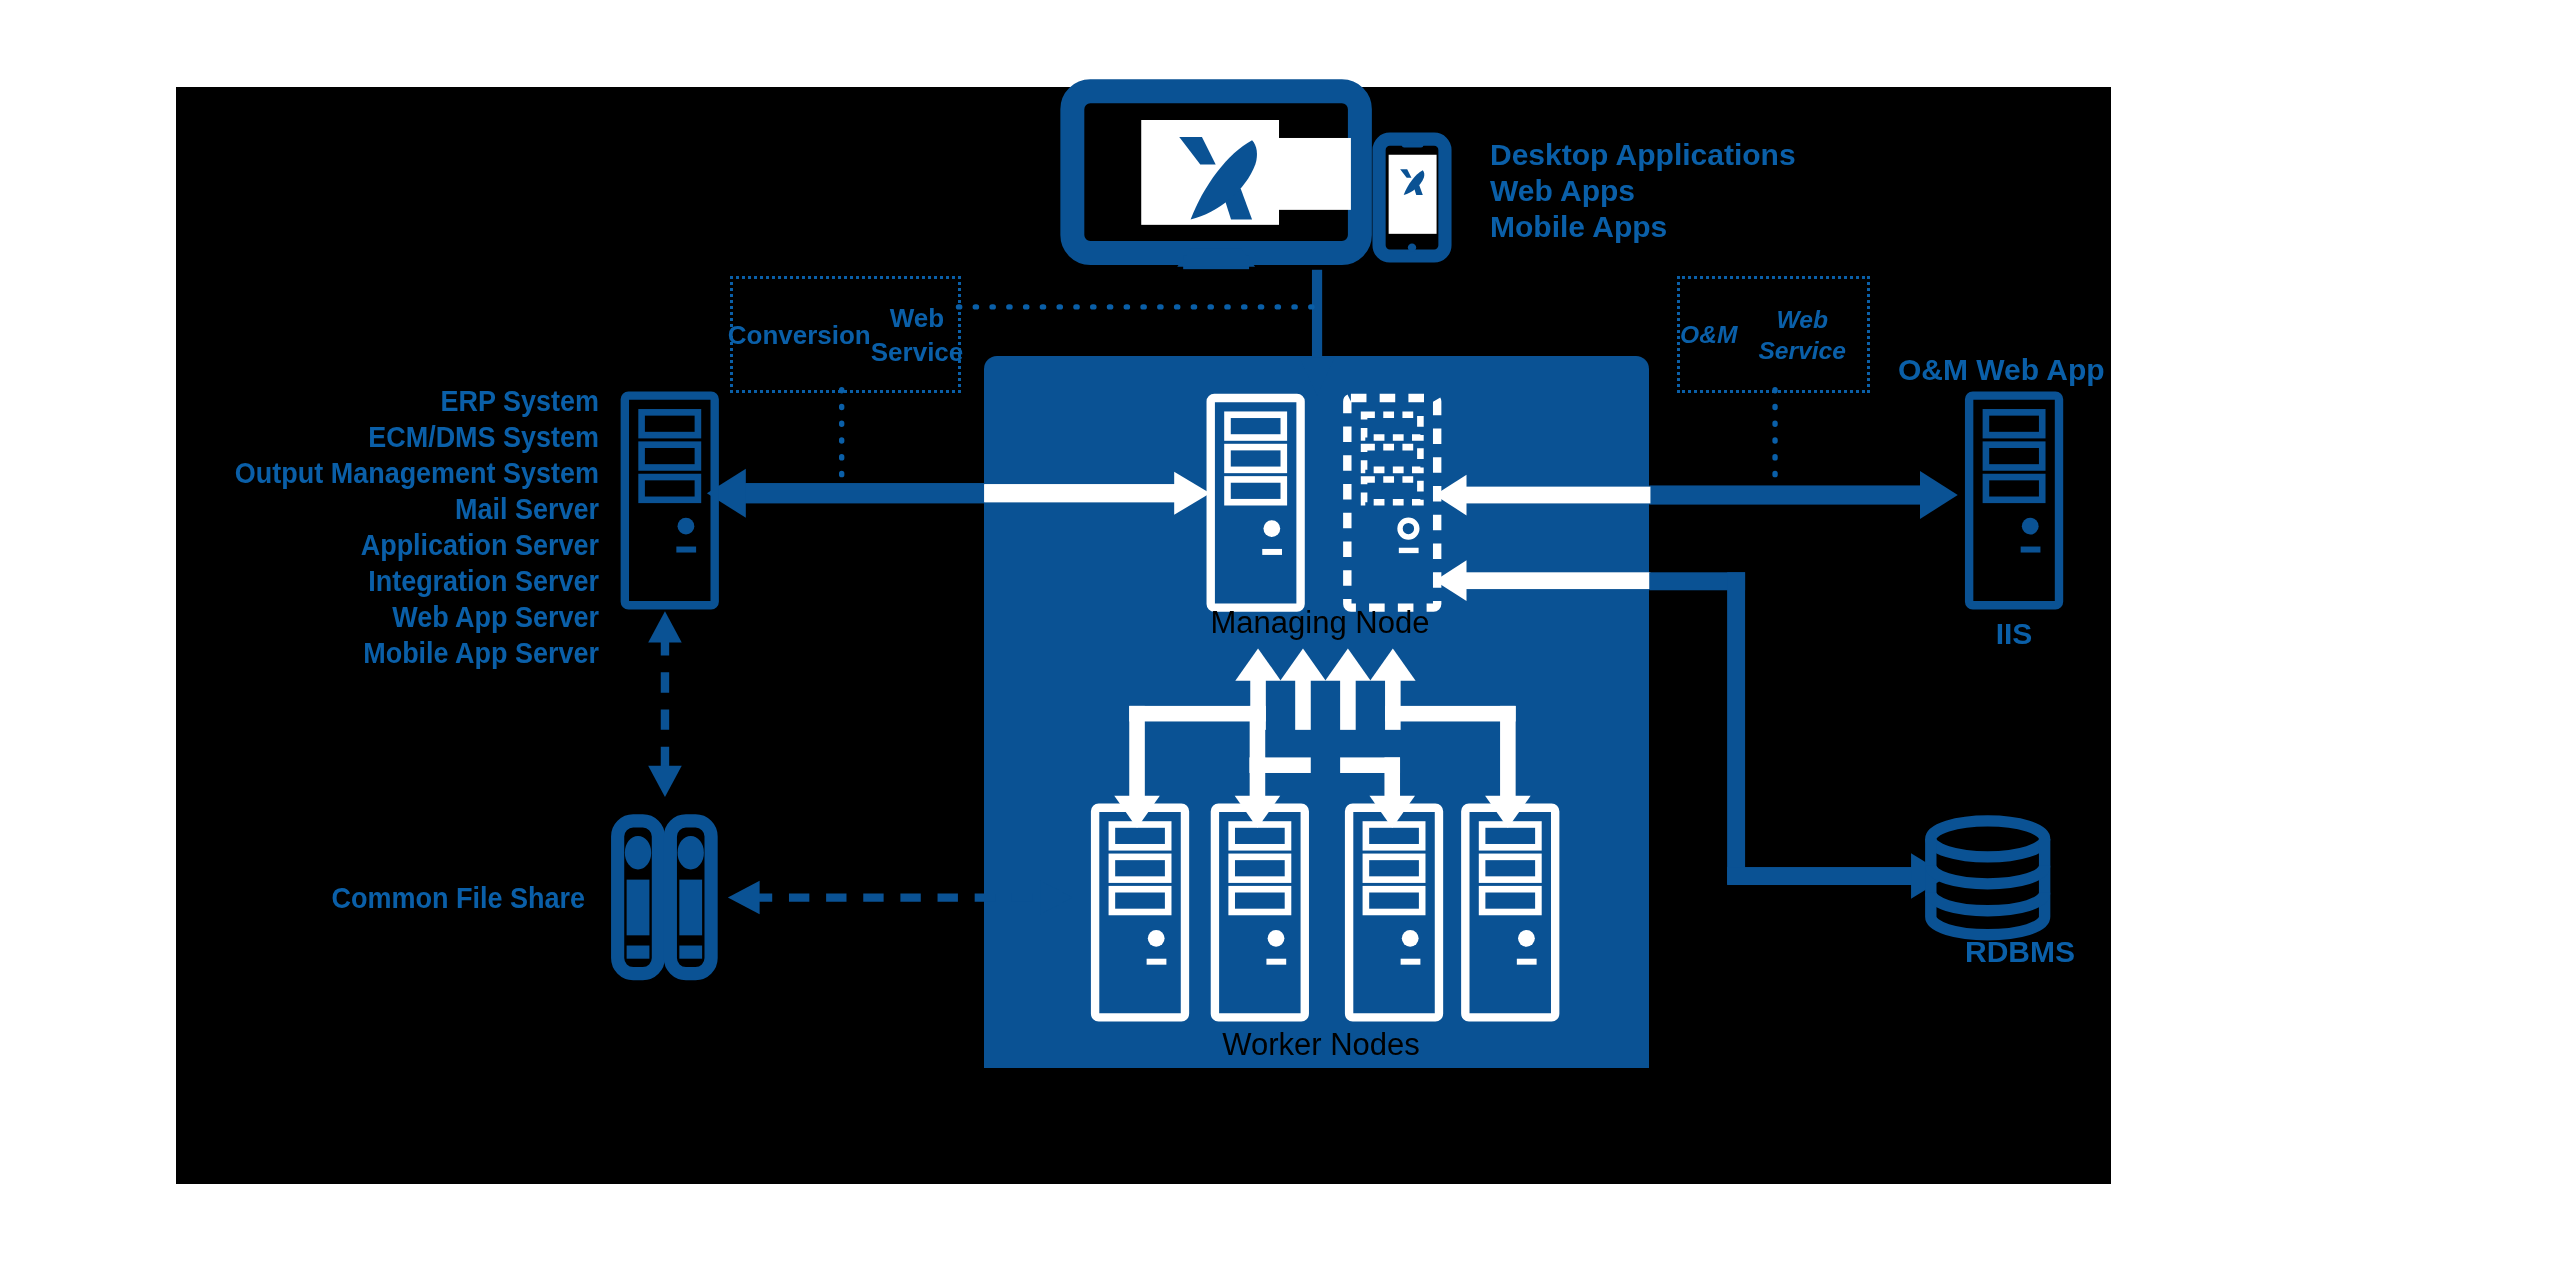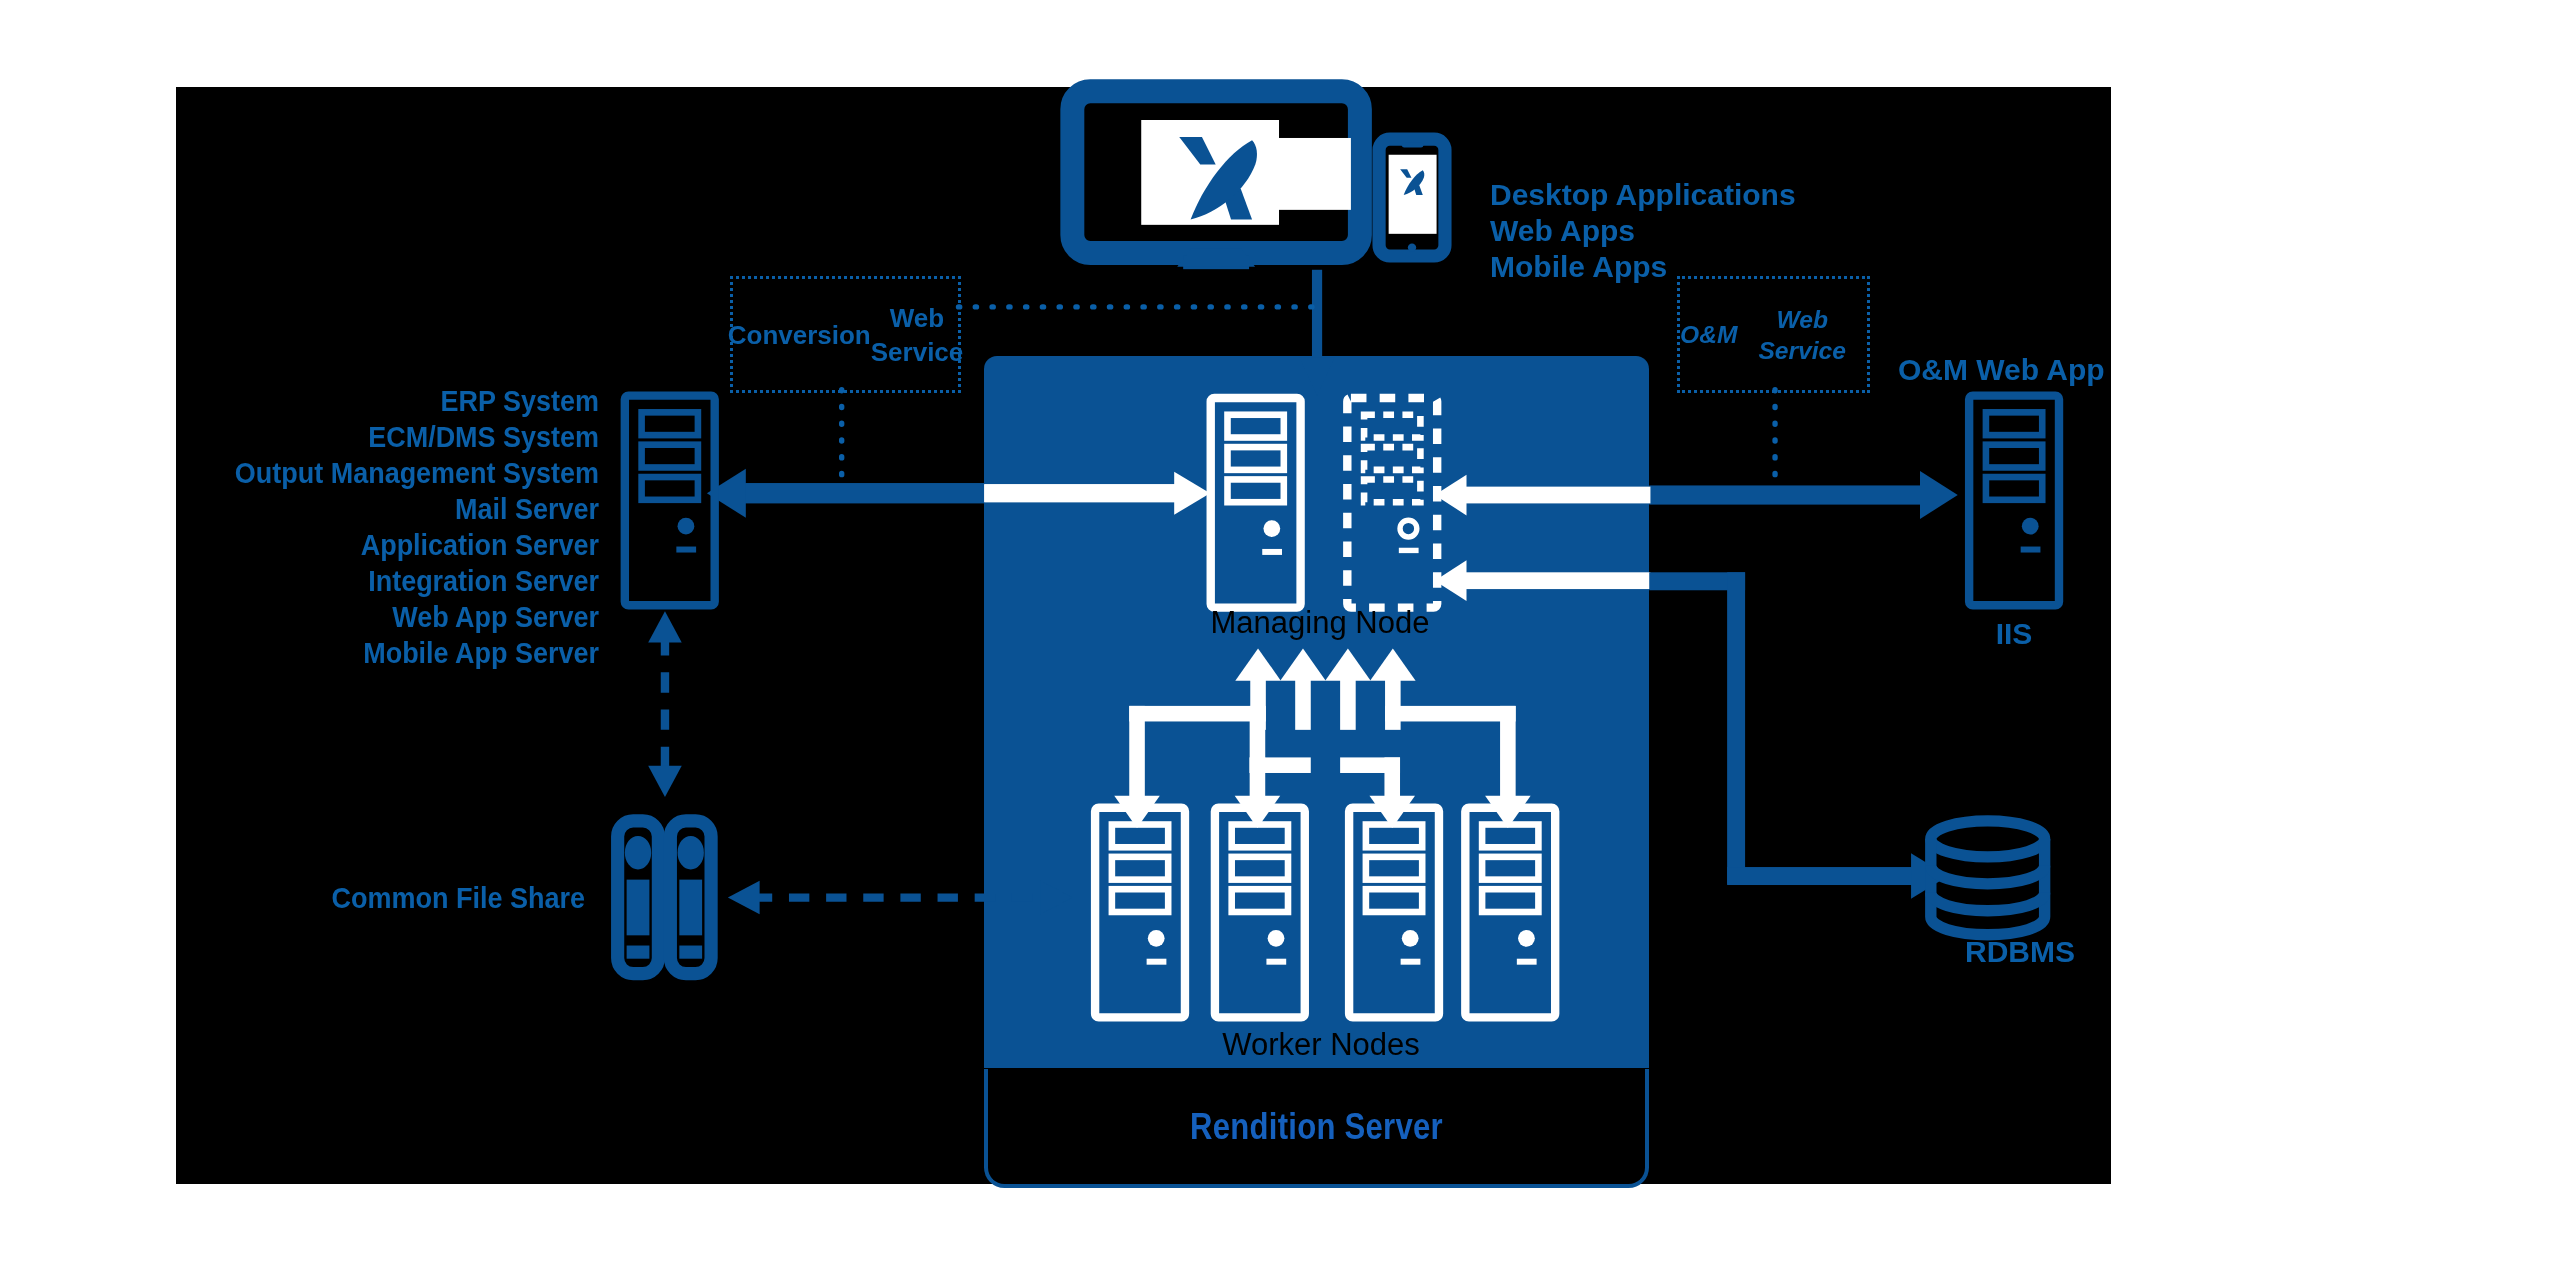--- a/index.html
+++ b/index.html
@@ -21,21 +21,21 @@
   .rs-footer-label{color:#1560bd;font-size:37px;font-weight:bold;
                    font-family:"Liberation Sans Narrow","Liberation Sans",sans-serif;
                    transform:scaleX(.84);letter-spacing:0.3px;white-space:nowrap;}
 
   .left-stack{position:absolute;right:0;top:0;text-align:right;color:#0a5fa8;
               font-weight:bold;font-size:29px;line-height:36px;
               font-family:"Liberation Sans Narrow","Liberation Sans",sans-serif;
               transform-origin:right top;transform:scaleX(.93);white-space:nowrap;}
 
   .right-stack{position:absolute;left:0;top:0;text-align:left;color:#0a5fa8;
-               font-weight:bold;font-size:30px;line-height:36px;white-space:nowrap;margin-top:40px;}
+               font-weight:bold;font-size:30px;line-height:36px;white-space:nowrap;}
 
   .cap{position:absolute;color:#0a5fa8;font-weight:bold;font-size:30px;
        white-space:nowrap;}
   .cap-narrow{font-family:"Liberation Sans Narrow","Liberation Sans",sans-serif;
               transform-origin:center;transform:scaleX(.9);}
 
   .node-cap{position:absolute;color:#000000;font-size:31px;white-space:nowrap;
             text-align:center;}
 
   
@@ -227,23 +227,20 @@
     </g>
 
     <g fill="none" stroke="#0a5294" stroke-width="19">
       <ellipse cx="3318" cy="1400" rx="95" ry="30"></ellipse>
       <path d="M3223 1400 L3223 1530 C3223 1547 3265 1560 3318 1560 C3371 1560 3413 1547 3413 1530 L3413 1400"></path>
       <path d="M3223 1445 C3223 1462 3265 1475 3318 1475 C3371 1475 3413 1462 3413 1445"></path>
       <path d="M3223 1490 C3223 1507 3265 1520 3318 1520 C3371 1520 3413 1507 3413 1490"></path>
     </g>
   </svg>
 
-  <div class="rs-footer">
-    <span class="rs-footer-label">Rendition Server</span>
-  </div>
 
   <div class="node-cap" style="left:1194px;top:605px;width:252px;">Managing Node</div>
   <div class="node-cap" style="left:1180px;top:1027px;width:282px;">Worker Nodes</div>
 
   <div class="right-stack" style="left:1490px;top:137px;">
     <div>Desktop Applications</div>
     <div>Web Apps</div>
     <div>Mobile Apps</div>
   </div>
 

